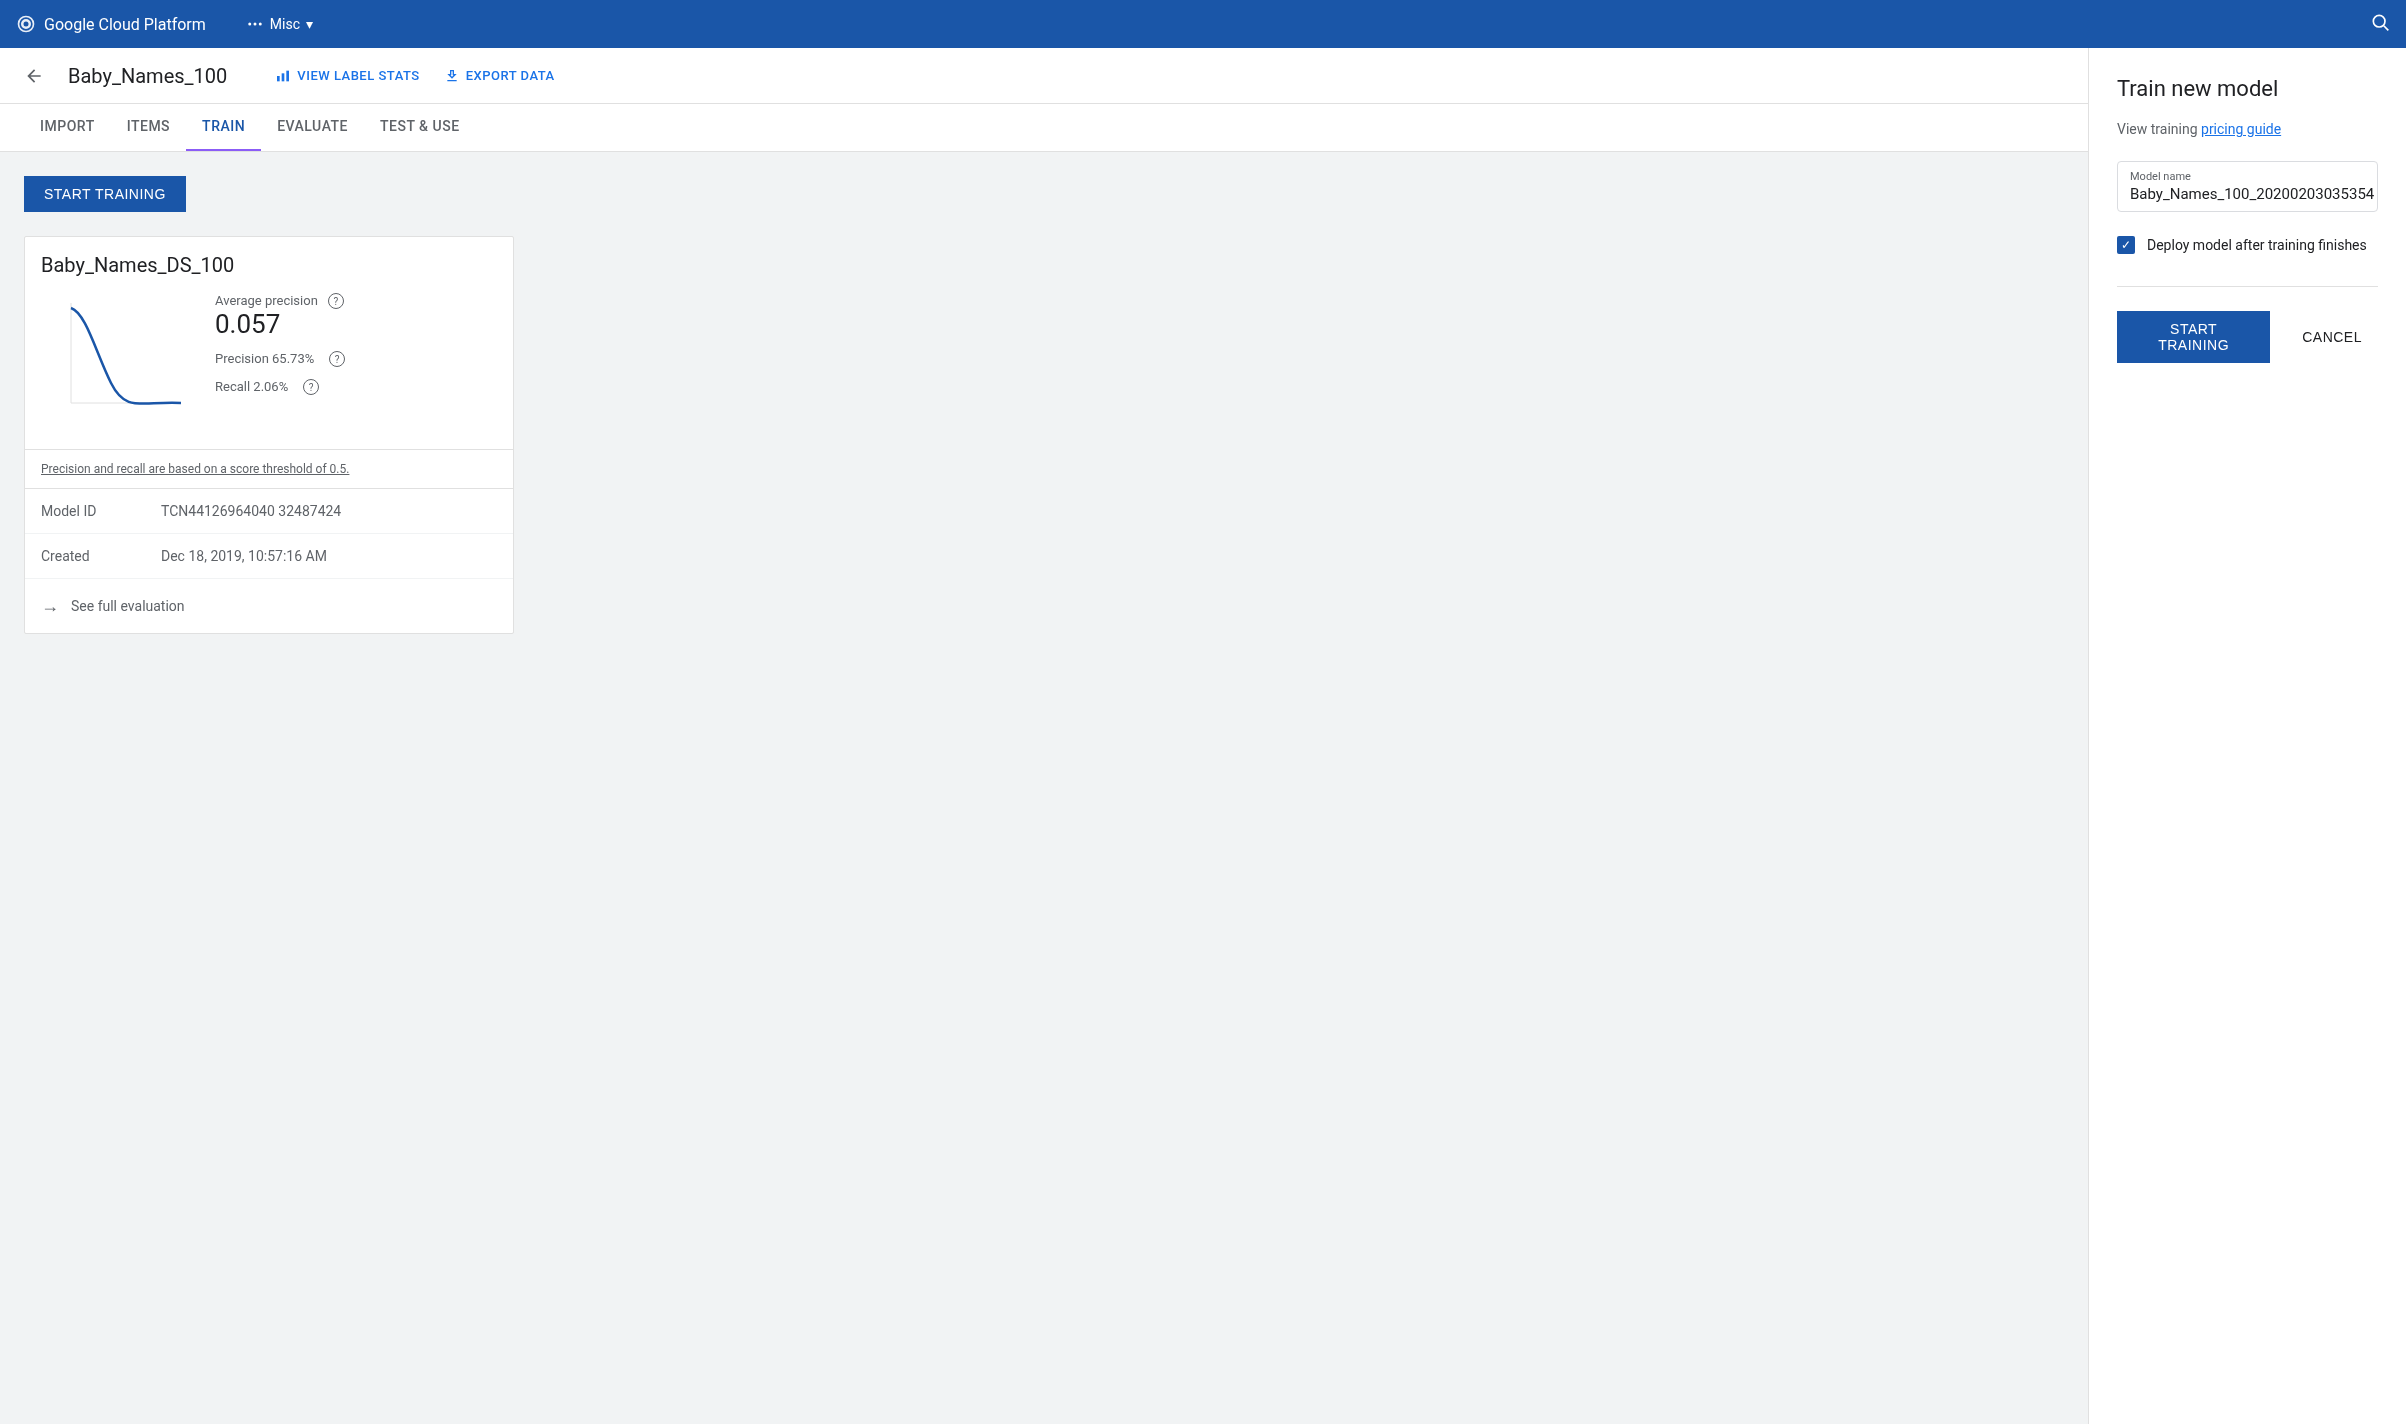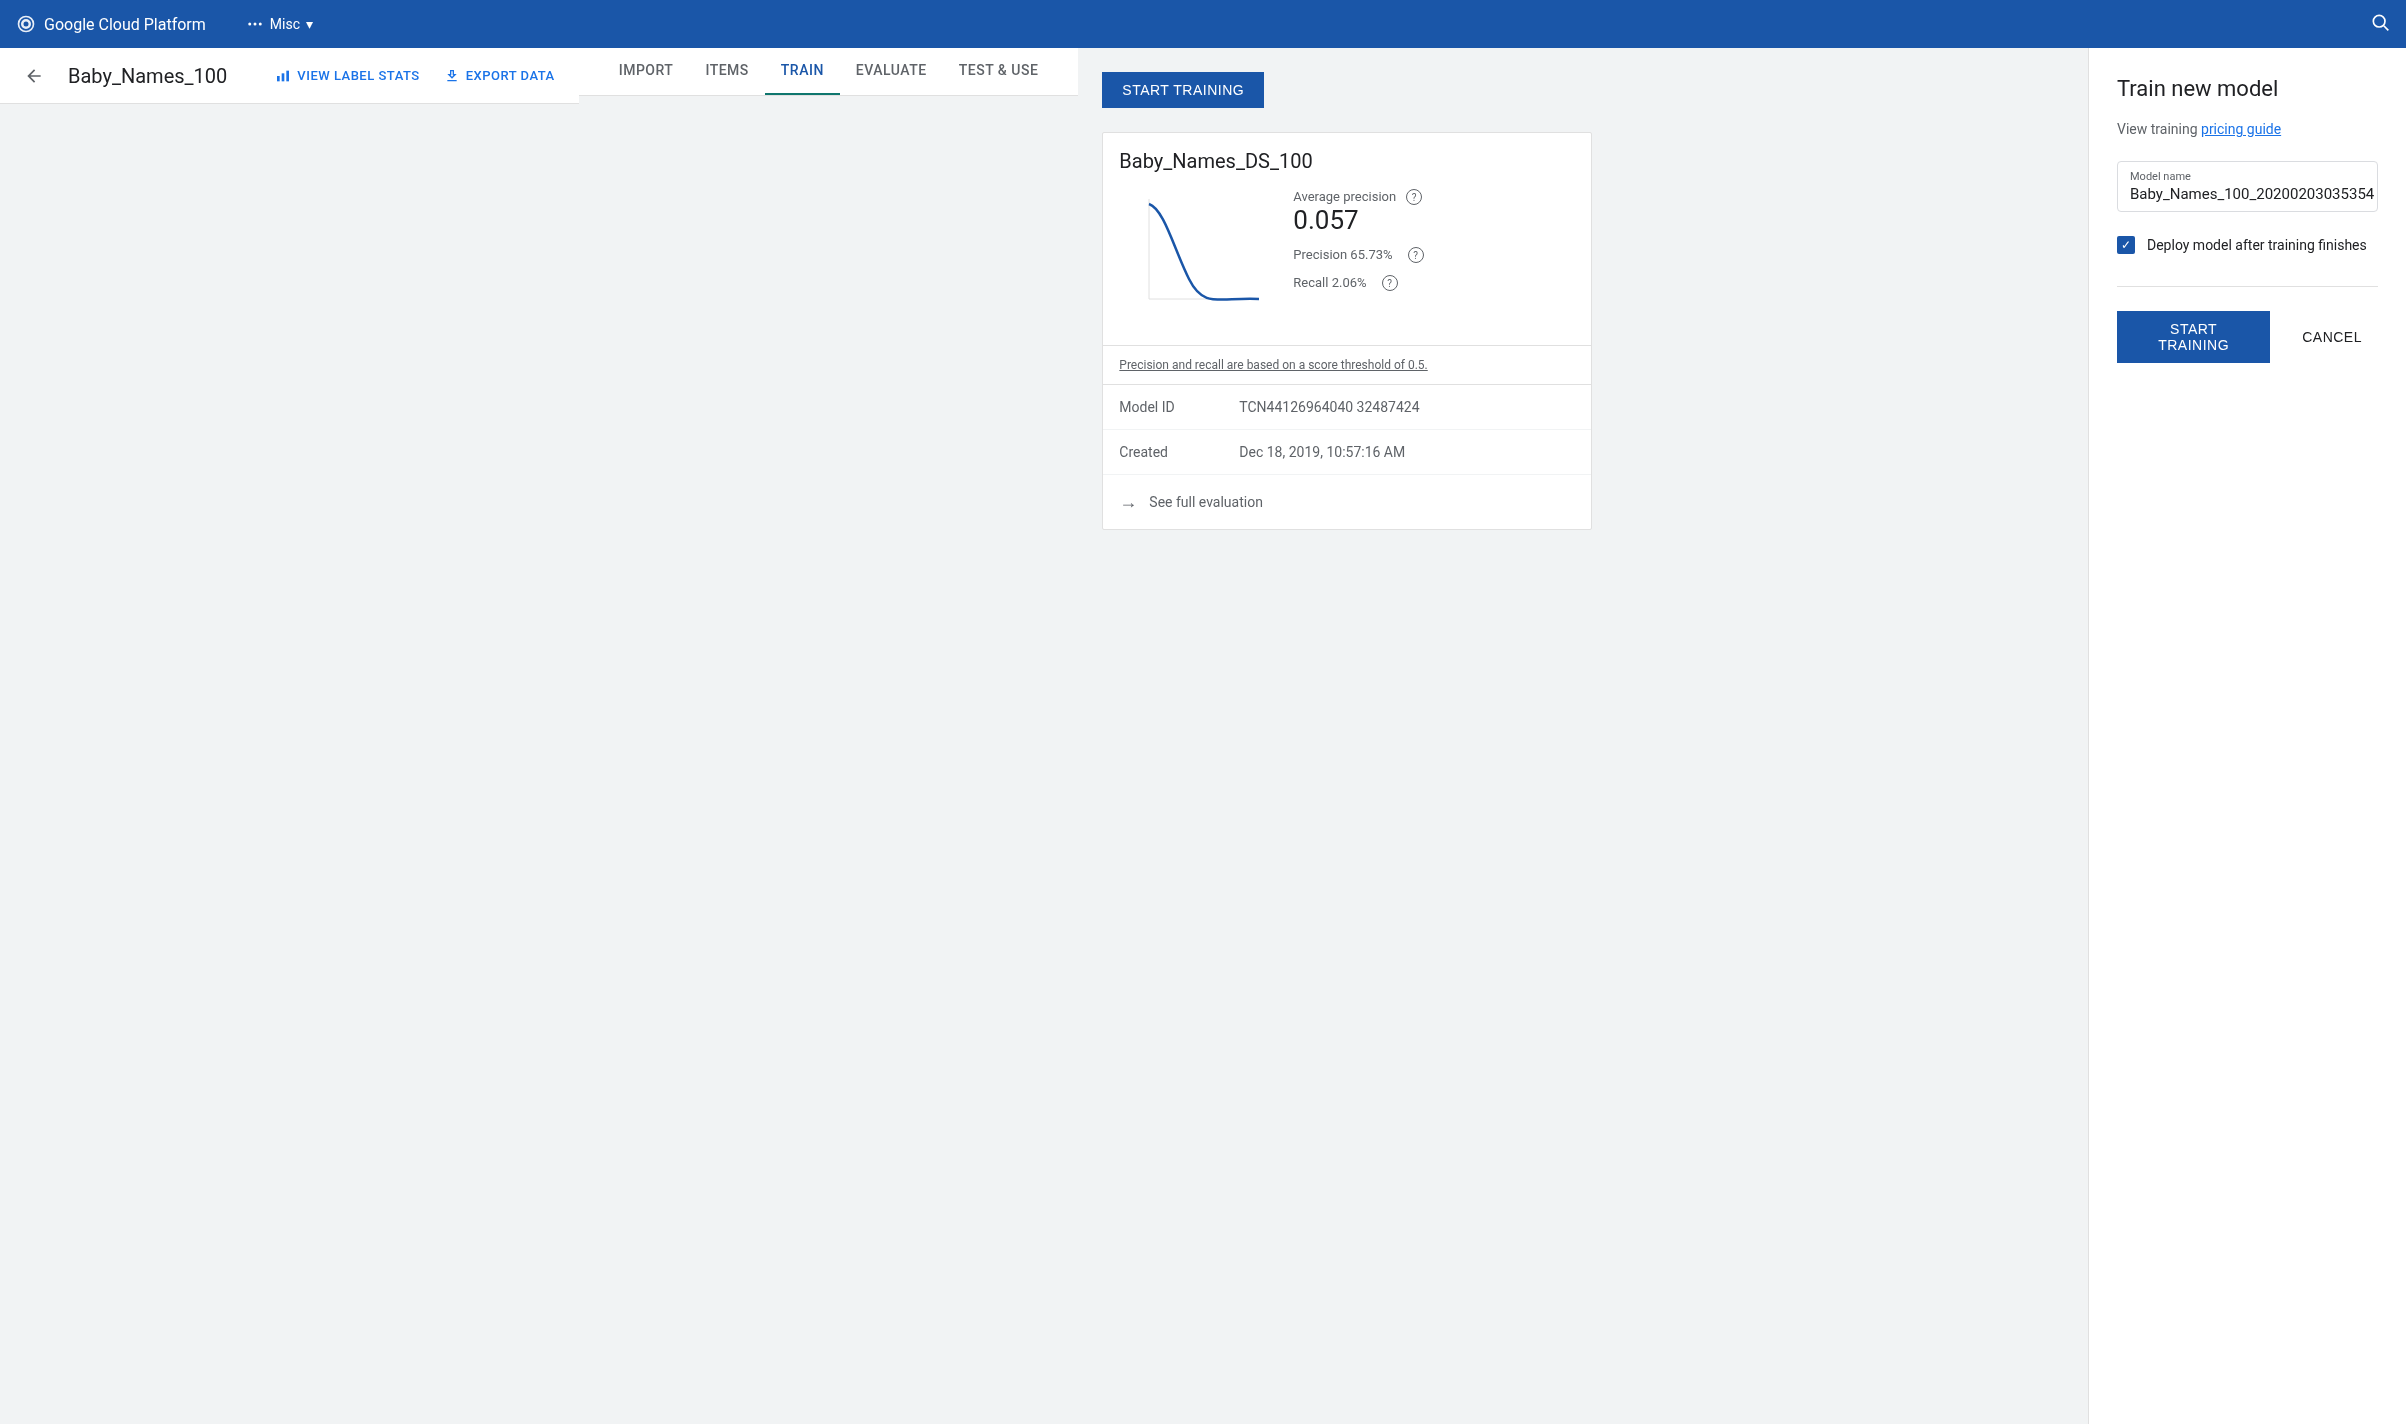--- a/index.html
+++ b/index.html
@@ -47,21 +47,21 @@
     
     .main-layout {
       display: flex;
       height: calc(100vh - 48px);
     }
 
     
     .left-content {
       flex: 1;
       display: flex;
-      flex-direction: row;
+      flex-direction: column;
       overflow: hidden;
     }
 
     
     .subheader {
       background: white;
       border-bottom: 1px solid #e0e0e0;
       padding: 0 24px;
       display: flex;
       align-items: center;
@@ -114,21 +114,21 @@
       font-size: 14px;
       font-weight: 500;
       color: #5f6368;
       cursor: pointer;
       border-bottom: 2px solid transparent;
       text-transform: uppercase;
       letter-spacing: 0.5px;
     }
     .tab.active {
       color: #1a56a8;
-      border-bottom: 2px solid #0f766e;
+      border-bottom: 2px solid #8b5cf6;
       margin-top: 34px;
     }
 
     
     .content-area {
       flex: 1;
       padding: 24px;
       overflow-y: auto;
       background: #f1f3f4;
     }

